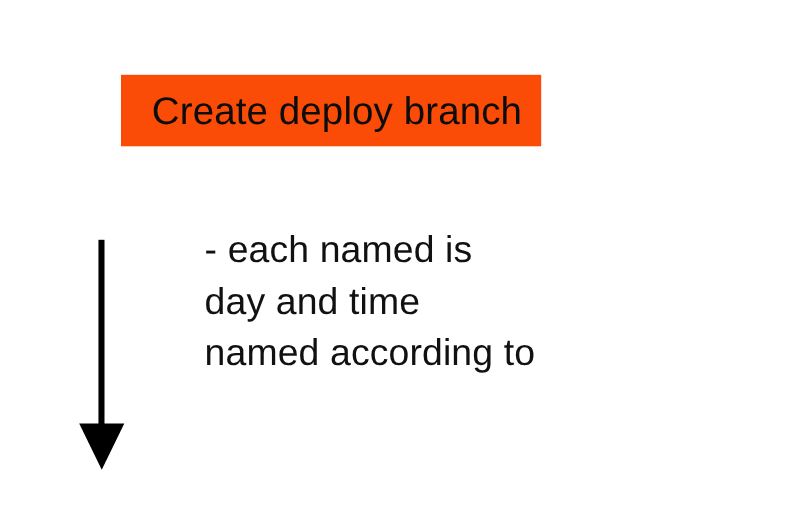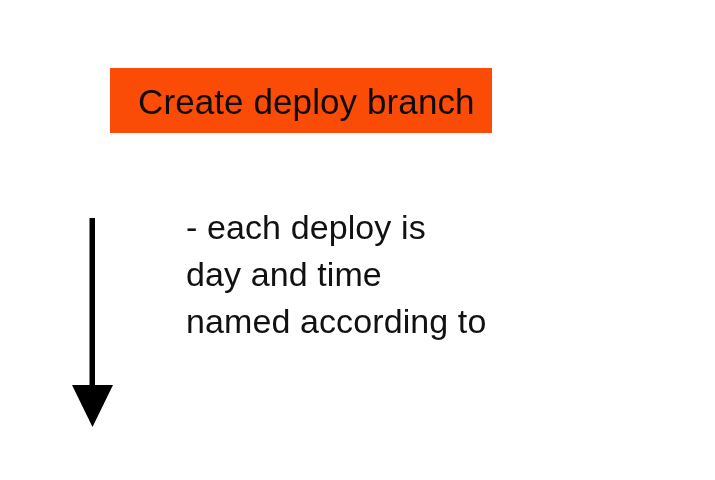--- a/index.html
+++ b/index.html
@@ -84,18 +84,18 @@
   </div>
 
   <div class="arrow-wrap">
     <svg class="arrow-svg" width="46" height="215" viewBox="0 0 46 215" xmlns="http://www.w3.org/2000/svg">
       <rect x="19.5" y="3" width="5.5" height="170" fill="#000000"></rect>
       <polygon points="2,170 43,170 22.5,212" fill="#000000"></polygon>
     </svg>
   </div>
 
   <div class="body-block">
-    <div class="body-line">- each deploy is</div>
+    <div class="body-line">- each named is</div>
     <div class="body-line">day and time</div>
     <div class="body-line">named according to</div>
   </div>
 
 </div>
 
 </body></html>

